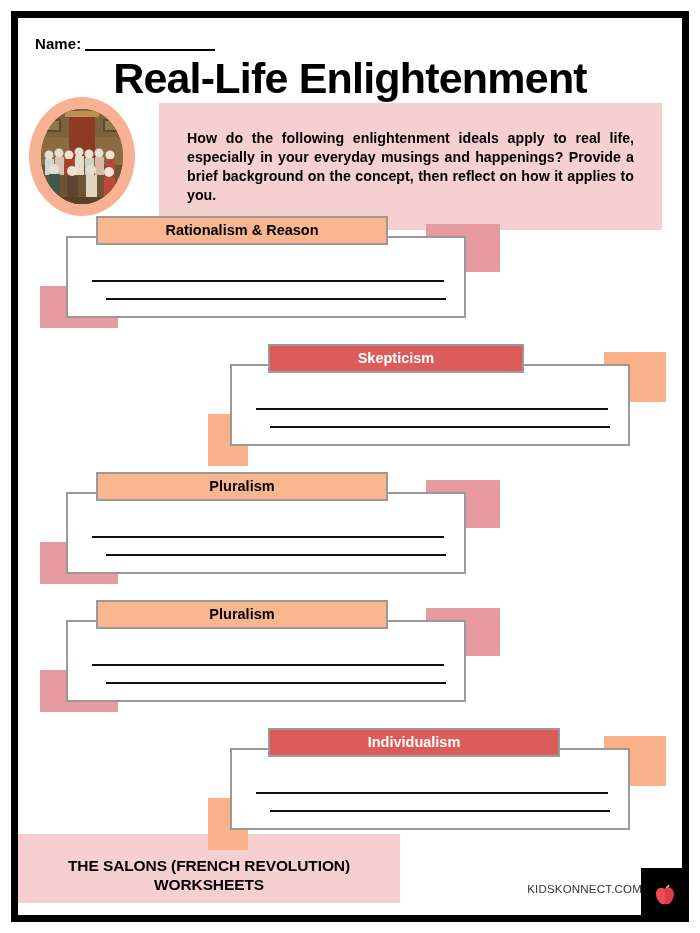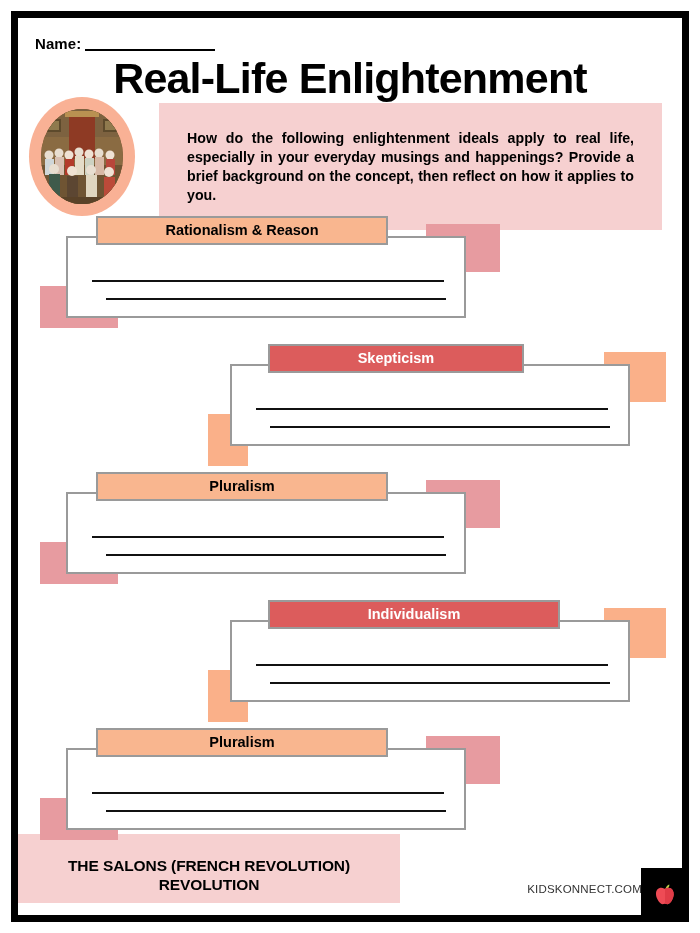--- a/index.html
+++ b/index.html
@@ -313,50 +313,50 @@
               <div class="write-lines">
                 <div class="wline" style="left: 24px; width: 352px; top: 42px;"></div>
                 <div class="wline" style="left: 38px; width: 340px; top: 60px;"></div>
               </div>
             </div>
             <div class="card-header hdr-peach" style="left: 78px; top: 0px; width: 292px;">
               <span class="card-header-text">Pluralism</span>
             </div>
           </div>
           <div class="card-block">
+            <div class="deco" style="left: 408px; top: 8px; width: 74px; height: 48px; background: rgb(231, 155, 160);"></div>
+            <div class="deco" style="left: 22px; top: 70px; width: 78px; height: 42px; background: rgb(231, 155, 160);"></div>
+            <div class="card-body" style="left: 48px; top: 20px; width: 400px;">
+              <div class="write-lines">
+                <div class="wline" style="left: 24px; width: 352px; top: 42px;"></div>
+                <div class="wline" style="left: 38px; width: 340px; top: 60px;"></div>
+              </div>
+            </div>
+            <div class="card-header hdr-peach" style="left: 78px; top: 0px; width: 292px;">
+              <span class="card-header-text">Pluralism</span>
+            </div>
+          </div>
+          <div class="card-block">
             <div class="deco" style="left: 586px; top: 8px; width: 62px; height: 50px; background: rgb(250, 176, 137);"></div>
             <div class="deco" style="left: 190px; top: 70px; width: 40px; height: 52px; background: rgb(250, 176, 137);"></div>
             <div class="card-body" style="left: 212px; top: 20px; width: 400px;">
               <div class="write-lines">
                 <div class="wline" style="left: 24px; width: 352px; top: 42px;"></div>
                 <div class="wline" style="left: 38px; width: 340px; top: 60px;"></div>
               </div>
             </div>
             <div class="card-header hdr-red" style="left: 250px; top: 0px; width: 292px;">
               <span class="card-header-text">Individualism</span>
             </div>
           </div>
-          <div class="card-block">
-            <div class="deco" style="left: 408px; top: 8px; width: 74px; height: 48px; background: rgb(231, 155, 160);"></div>
-            <div class="deco" style="left: 22px; top: 70px; width: 78px; height: 42px; background: rgb(231, 155, 160);"></div>
-            <div class="card-body" style="left: 48px; top: 20px; width: 400px;">
-              <div class="write-lines">
-                <div class="wline" style="left: 24px; width: 352px; top: 42px;"></div>
-                <div class="wline" style="left: 38px; width: 340px; top: 60px;"></div>
-              </div>
-            </div>
-            <div class="card-header hdr-peach" style="left: 78px; top: 0px; width: 292px;">
-              <span class="card-header-text">Pluralism</span>
-            </div>
-          </div>
         </div>
 
       <div class="footer-banner">
         <div class="footer-banner-text">THE SALONS (FRENCH REVOLUTION)</div>
-        <div class="footer-banner-text">REVOLUTION</div>
+        <div class="footer-banner-text">WORKSHEETS</div>
       </div>
       <div class="footer-brand">KIDSKONNECT.COM</div>
     </div>
 
     <div class="apple-notch">
       <svg width="26" height="28" viewBox="0 0 26 28">
         <path d="M13 7c-1.2-2-3.4-2.6-5-1.6" stroke="none" fill="none"></path>
         <path d="M13.6 7.6c.4-2.2 2-3.9 3.8-4.2.2 2.3-1.4 4.1-3.4 4.4z" fill="#B9CF4A"></path>
         <path d="M13 7.8c2.6-1.9 6-1.2 7.6 1.3 1.7 2.6 1.4 6.6-.5 9.9-1.3 2.3-2.9 4.2-4.5 4.2-1 0-1.6-.5-2.6-.5s-1.6.5-2.6.5c-1.7 0-3.4-2-4.7-4.4C3.6 15 3.4 10.7 5.3 8.5 6.9 6.6 9.8 6 12 7.4c.4.2.7.3 1 .4z" fill="#EE4B55"></path>
         <path d="M13 7.8c2.6-1.9 6-1.2 7.6 1.3 1.7 2.6 1.4 6.6-.5 9.9-1.3 2.3-2.9 4.2-4.5 4.2-1 0-1.6-.5-2.6-.5z" fill="#E03C47"></path>

